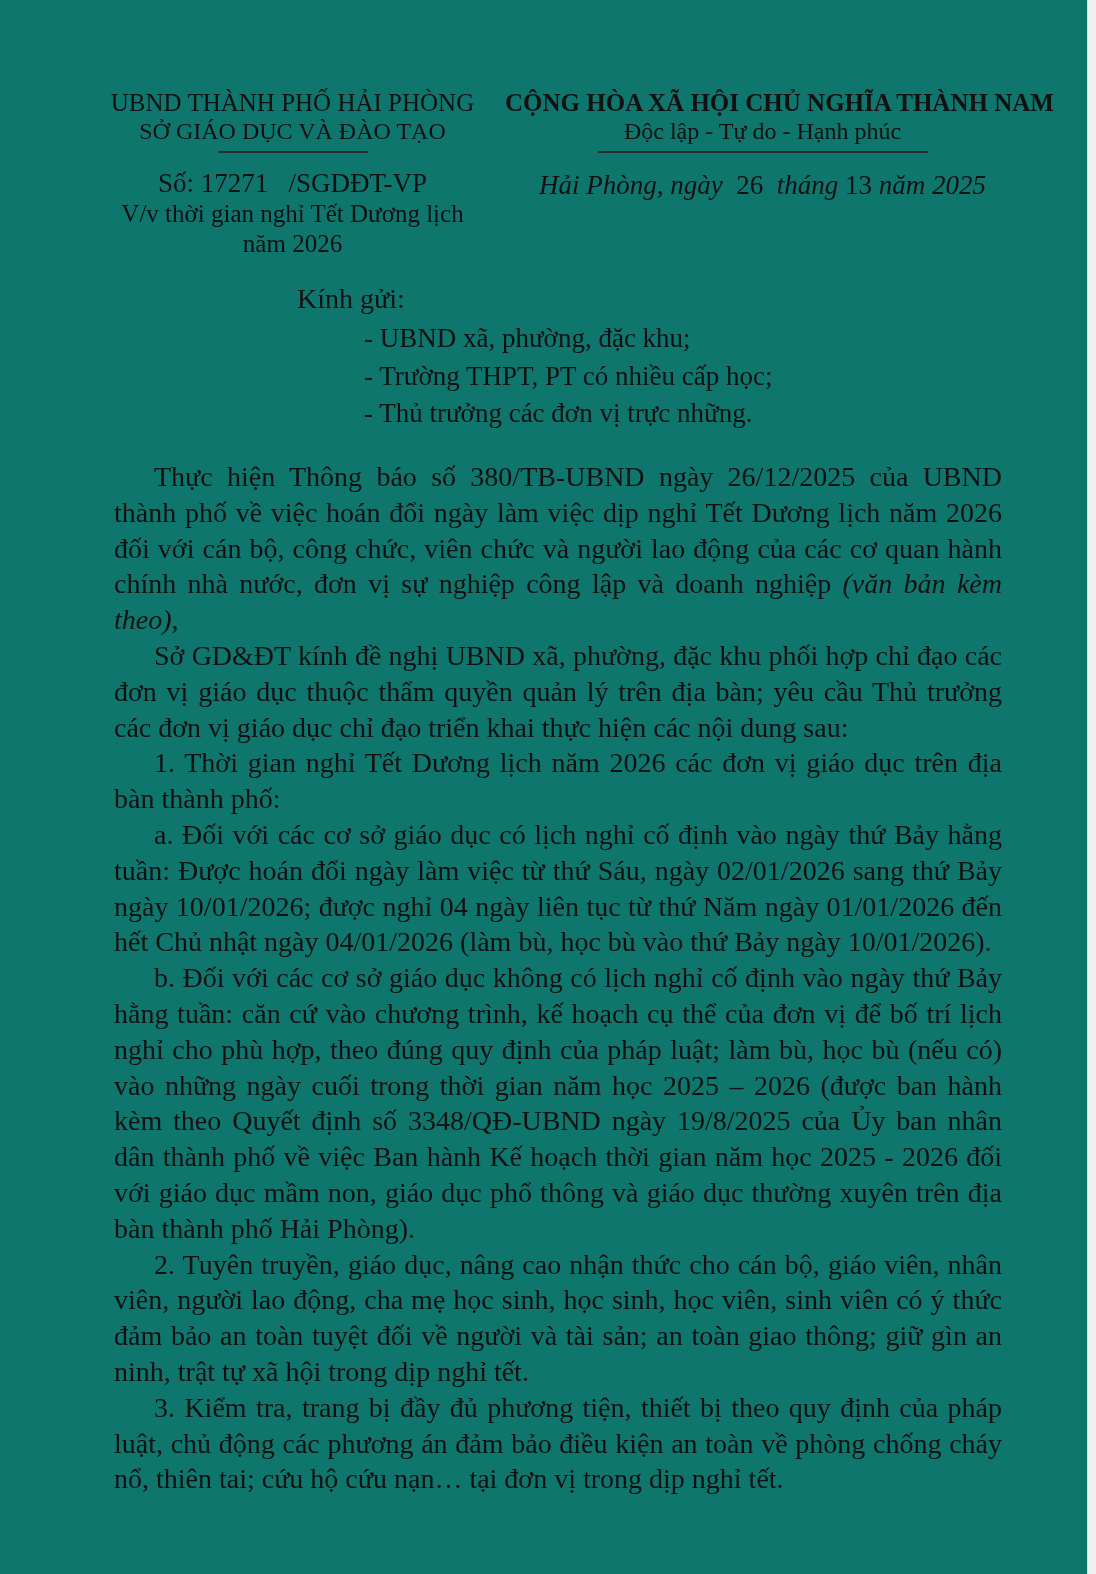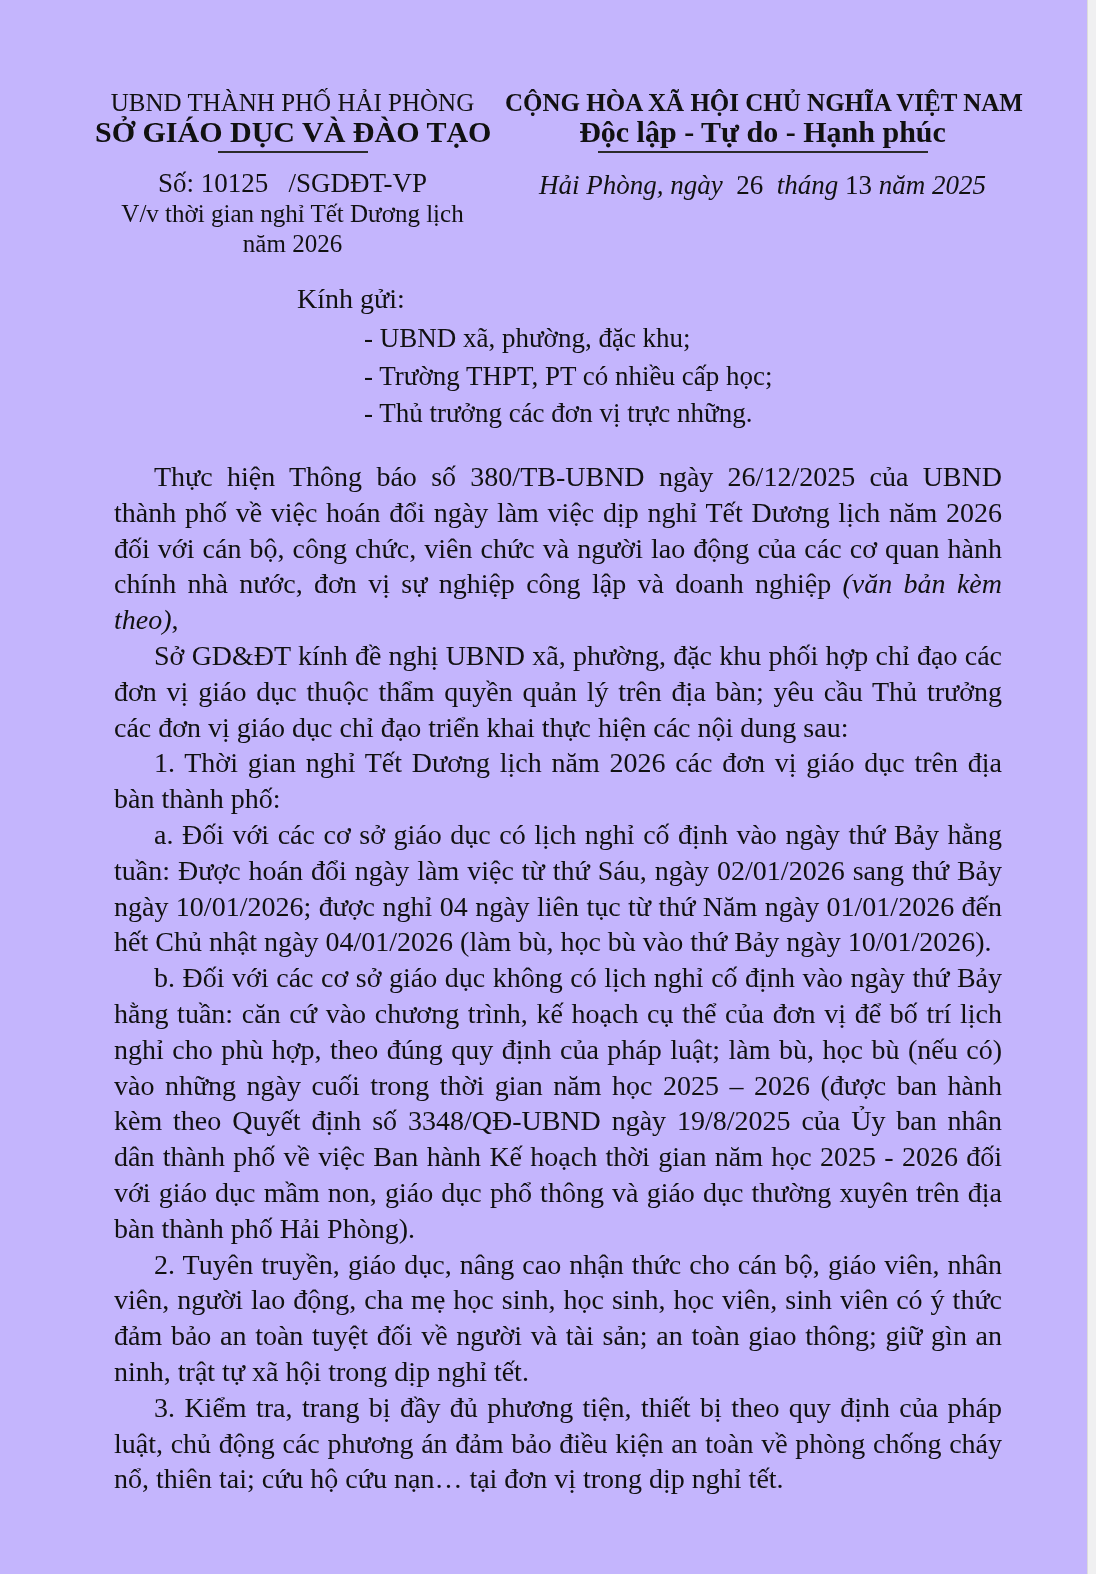--- a/index.html
+++ b/index.html
@@ -1,39 +1,39 @@
 <!DOCTYPE html>
 <html lang="vi"><head>
 <meta charset="utf-8">
 <style>
   html, body { margin: 0; padding: 0; background: #ffffff; }
   .page {
     position: relative;
     width: 1096px;
     height: 1574px;
-    background: #c4b5fd;
+    background: #0f766e;
     color: #111111;
     font-family: "Liberation Serif", "DejaVu Serif", serif;
     overflow: hidden;
   }
 
   
   .hdr-left {
     position: absolute;
     top: 88px; left: 95px; width: 395px;
     text-align: center;
   }
   .hdr-right {
     position: absolute;
     top: 88px; left: 505px; width: 515px;
     text-align: center;
   }
   .h-line1 { font-size: 25px; line-height: 29px; white-space: nowrap; }
   .h-line1.bold { font-weight: bold; font-size: 25px; }
-  .h-line2 { font-size: 30px; font-weight: bold; line-height: 29px; white-space: nowrap; }
+  .h-line2 { font-size: 24px; font-weight: normal; line-height: 29px; white-space: nowrap; }
   .rule { height: 0; border-top: 2px solid #2b2b2b; margin: 5px auto 0 auto; }
   .rule-left  { width: 150px; }
   .rule-right { width: 330px; }
 
   .doc-number {
     font-size: 27px; line-height: 31px;
     margin-top: 15px; white-space: pre-wrap;
   }
   .subject { font-size: 25px; line-height: 30px; text-align: center; }
   .date-line {
@@ -73,27 +73,27 @@
 </style>
 </head>
 <body>
 
 <div class="page">
 
   <div class="hdr-left">
     <div class="h-line1">UBND THÀNH PHỐ HẢI PHÒNG</div>
     <div class="h-line2">SỞ GIÁO DỤC VÀ ĐÀO TẠO</div>
     <div class="rule rule-left"></div>
-    <div class="doc-number">Số: 10125   /SGDĐT-VP</div>
+    <div class="doc-number">Số: 17271   /SGDĐT-VP</div>
     <div class="subject">V/v thời gian nghỉ Tết Dương lịch</div>
     <div class="subject">năm 2026</div>
   </div>
 
   <div class="hdr-right">
-    <div class="h-line1 bold">CỘNG HÒA XÃ HỘI CHỦ NGHĨA VIỆT NAM</div>
+    <div class="h-line1 bold">CỘNG HÒA XÃ HỘI CHỦ NGHĨA THÀNH NAM</div>
     <div class="h-line2">Độc lập - Tự do - Hạnh phúc</div>
     <div class="rule rule-right"></div>
     <div class="date-line"><span class="it">Hải Phòng, ngày </span><span> 26 </span><span class="it"> tháng </span><span>13</span><span class="it"> năm 2025</span></div>
   </div>
 
   <div class="recipients">
     <div class="recip-label">Kính gửi:</div>
     <div class="recip-items">
         <div class="recip-item">- UBND xã, phường, đặc khu;</div>
         <div class="recip-item">- Trường THPT, PT có nhiều cấp học;</div>

